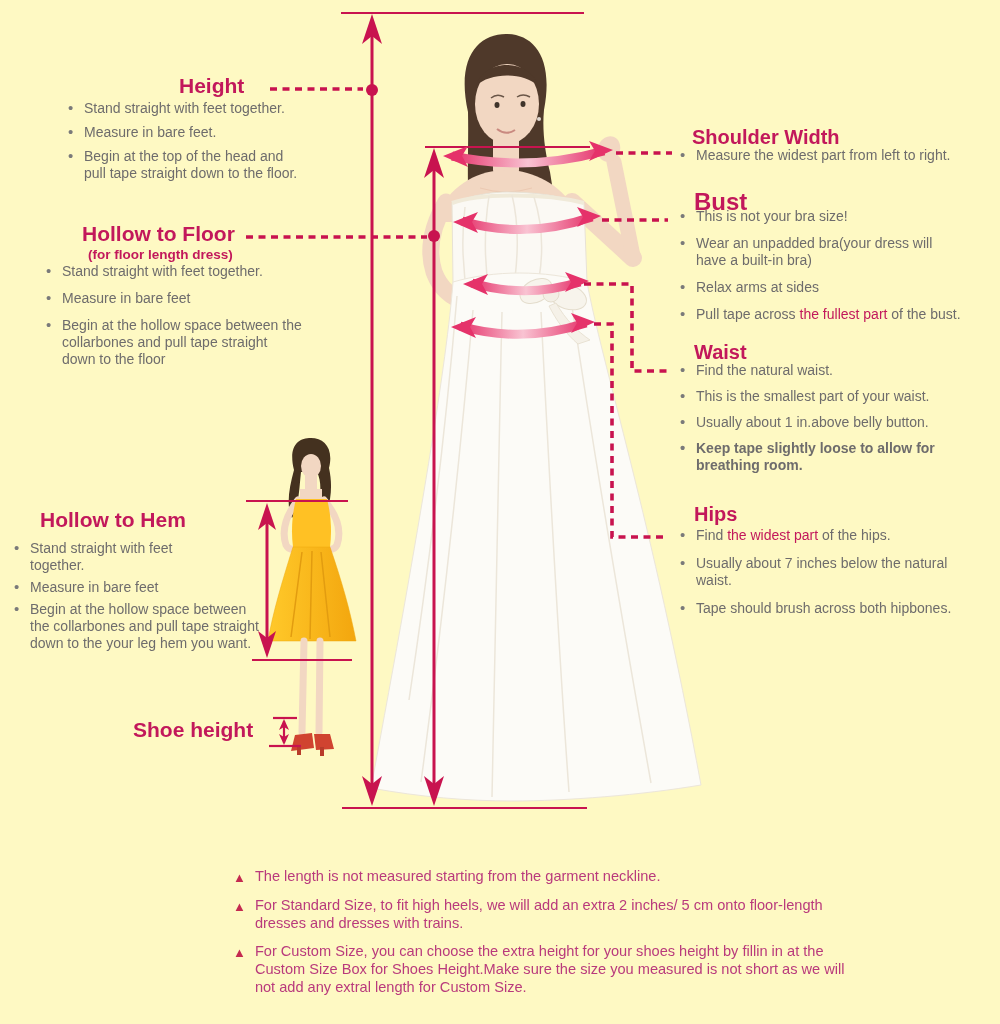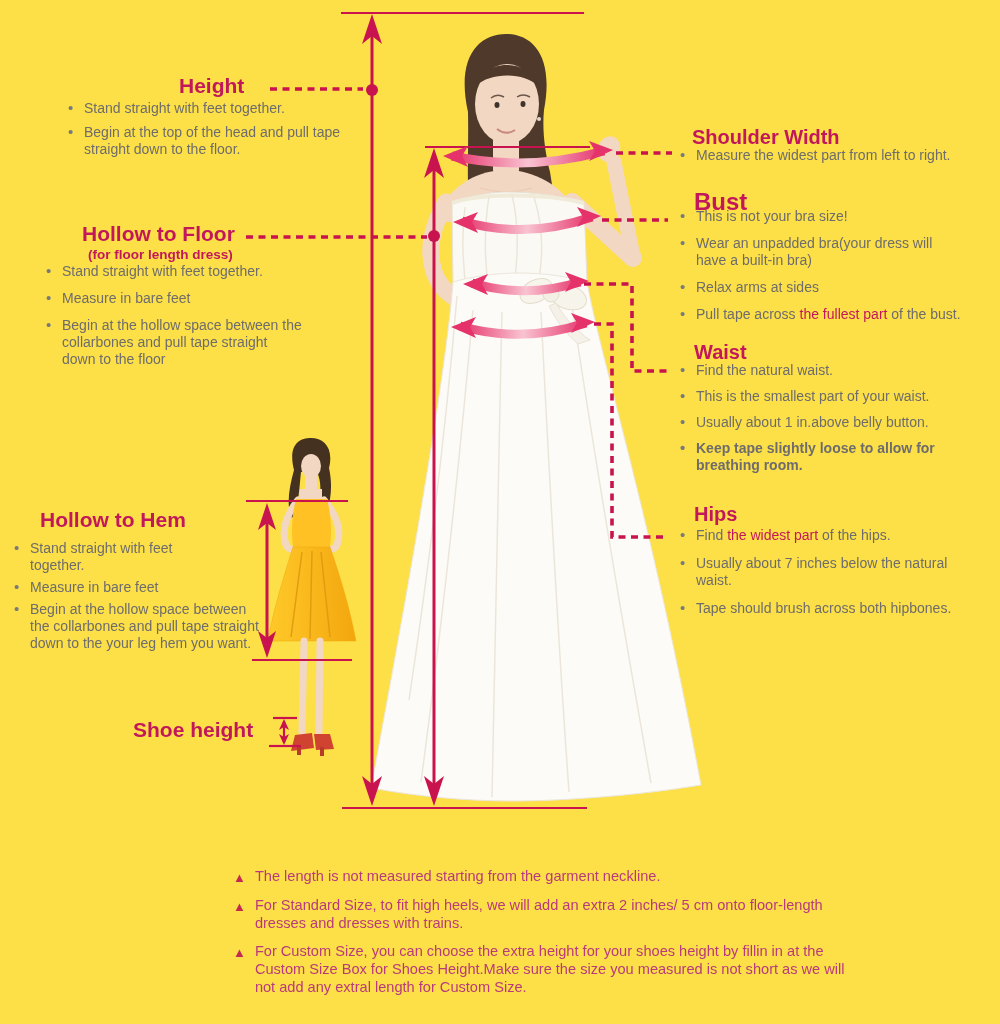--- a/index.html
+++ b/index.html
@@ -1,21 +1,21 @@
 <!DOCTYPE html>
 <html style="--accent: #c8134f; --heading: #c2185b; --body: #6e6c6c; --note: #b93a7c; --triangle: #c42a50; --tape: #e5326a; --tape_light: #f9c3d2; --dress_yellow: #fec01b; --shoes_red: #d04330;"><head>
 <meta charset="utf-8">
 <style>
   :root{
     --accent:#c8134f; --heading:#c2185b; --body:#6e6c6c;
     --note:#b93a7c; --triangle:#c42a50;
   }
   html,body{margin:0;padding:0;background:#fff;}
   .canvas{
-    position:relative;width:1000px;height:1024px;background:#fde047;overflow:hidden;
+    position:relative;width:1000px;height:1024px;background:#fef9c3;overflow:hidden;
     font-family:"Liberation Sans",sans-serif;
   }
   svg{position:absolute;left:0;top:0;}
   
   .ln{stroke:var(--accent);stroke-width:3;fill:none;}
   .ln-thin{stroke:var(--accent);stroke-width:2.2;fill:none;}
   .dsh{stroke:var(--accent);stroke-width:3.6;stroke-dasharray:7 5.5;fill:none;}
   .arr{fill:var(--accent);}
   .dot{fill:var(--accent);}
   .tape{stroke:url(#tapeGrad);stroke-width:9;fill:none;}
@@ -172,20 +172,21 @@
       <line class="ln-thin" x1="269" y1="746" x2="301" y2="746" stroke-width="2"></line>
       <line class="ln-thin" x1="284" y1="721" x2="284" y2="743" stroke-width="2"></line>
       <polygon class="arr" points="284,719 279,730 284,727 289,730"></polygon>
       <polygon class="arr" points="284,745 279,734 284,737 289,734"></polygon>
     </g>
   </svg>
 
   <div class="t" style="left:179px;top:74px;">Height</div>
   <ul class="blist" id="height-list" style="left:66px;top:100px;width:280px;">
     <li>Stand straight with feet together.</li>
+    <li>Measure in bare feet.</li>
     <li>Begin at the top of the head and pull tape straight down to the floor.</li>
   </ul>
 
   <div class="t" style="left:82px;top:222px;text-align:right;">Hollow to Floor</div>
   <div class="sub" style="left:88px;top:247px;">(for floor length dress)</div>
   <ul class="blist" id="h2f-list" style="left:44px;top:263px;width:300px;">
     <li>Stand straight with feet together.</li>
     <li>Measure in bare feet</li>
     <li>Begin at the hollow space between the collarbones and pull tape straight down to the floor</li>
   </ul>

